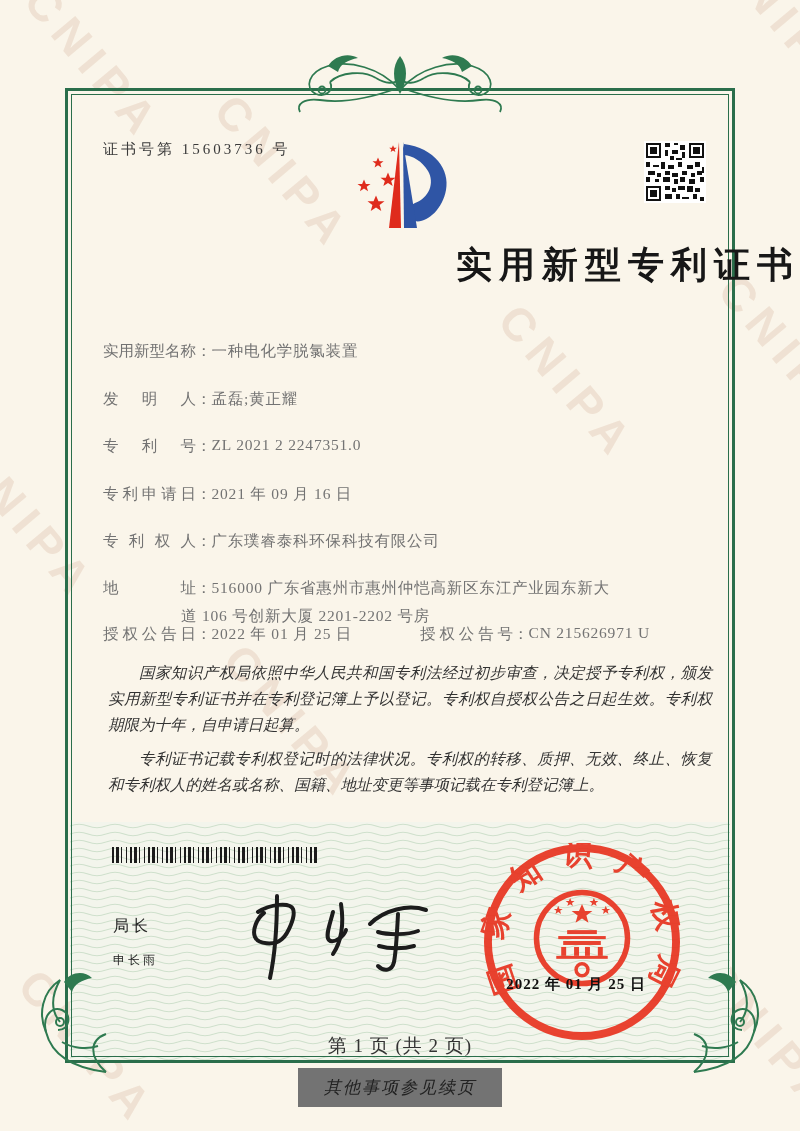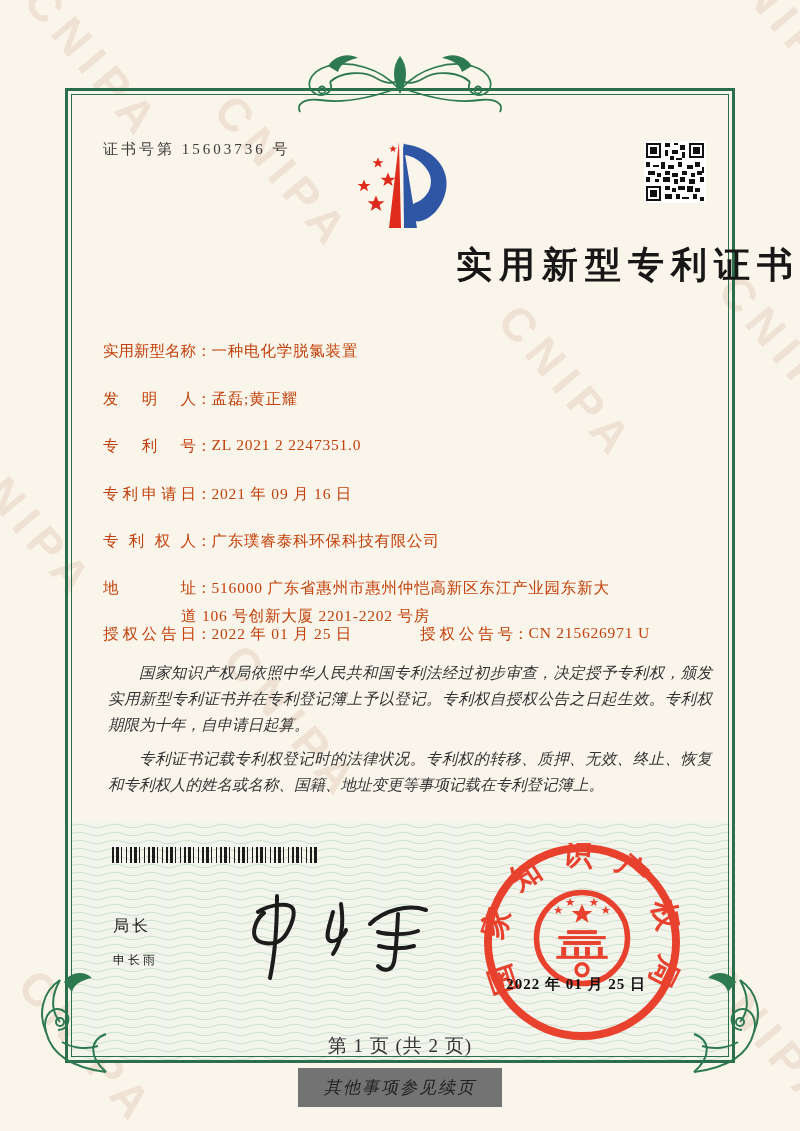--- a/index.html
+++ b/index.html
@@ -32,21 +32,21 @@
     position:absolute;left:103px;top:140px;font-size:15px;
     letter-spacing:3px;color:#3a3a3a;z-index:4;
   }
   .logo{position:absolute;left:347px;top:136px;z-index:4;}
   .qr{position:absolute;left:644px;top:141px;z-index:4;}
   .title{
     position:absolute;left:0;top:241px;width:100%;text-align:right;
     font-size:36px;font-weight:bold;letter-spacing:7px;color:#171717;z-index:4;
   }
   
-  .row{position:absolute;left:103px;width:618px;font-size:15.5px;color:#c2410c;z-index:4;}
+  .row{position:absolute;left:103px;width:618px;font-size:15.5px;color:#737373;z-index:4;}
   .lab{
     display:inline-block;width:93px;vertical-align:top;
     text-align:justify;text-align-last:justify;
   }
   .colon{display:inline-block;vertical-align:top;}
   .val{display:inline-block;vertical-align:top;letter-spacing:.8px;max-width:505px;}
   .addr2{margin-left:78px;letter-spacing:.8px;margin-top:7px;}
   .grant-no{position:absolute;left:317px;top:0;}
   
   .body-text{

